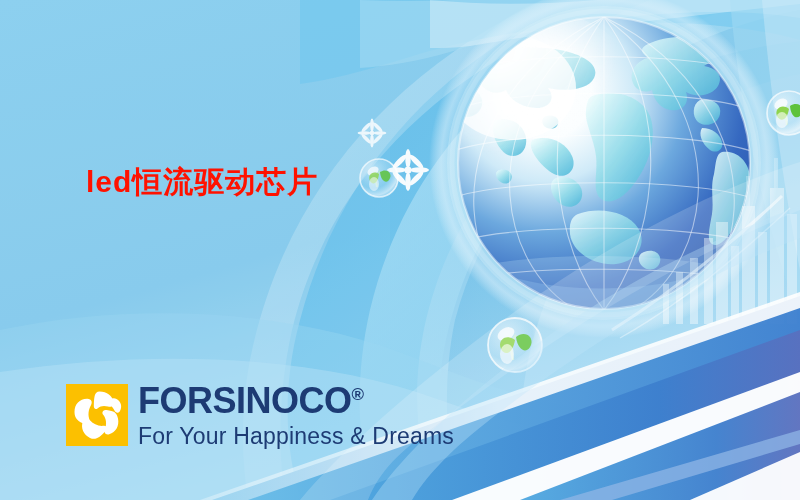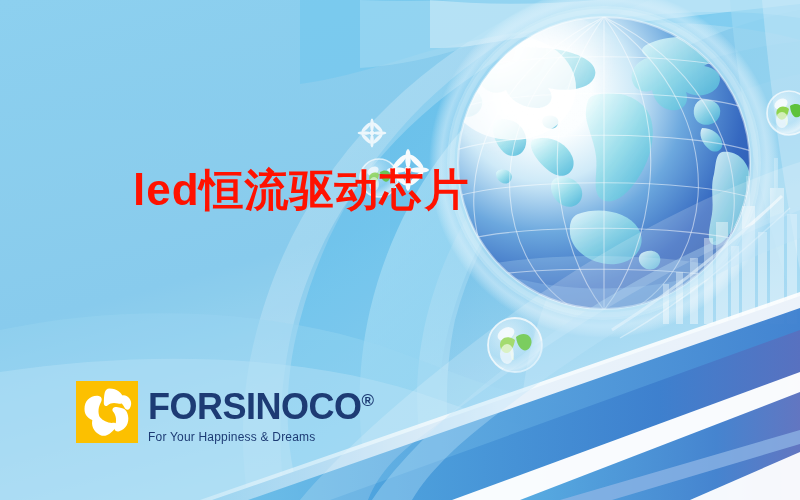--- a/index.html
+++ b/index.html
@@ -21,36 +21,35 @@
   #headline{
     position:absolute;
     left:86px; top:164px;
     z-index:40;
     color:#ff1200;
     line-height:1.18;
     white-space:nowrap;
     -webkit-font-smoothing:antialiased;
   }
   #headline .hl-line{
-    font-size:44px;
+    font-size:30px;
     font-family:"Liberation Serif","DejaVu Serif",serif;
     font-weight:400;
     letter-spacing:1px;
-    margin-left:47px;
   }
   #headline .hl-line.l1{ font-family:"Liberation Sans","DejaVu Sans",sans-serif; font-weight:700; }
   #headline .hl-line.l2{ padding-left:14px; margin-top:14px; letter-spacing:4px;}
 
   
   #logo{
     position:absolute;
-    left:76px; top:381px;
+    left:66px; top:381px;
     z-index:40;
     display:flex;
-    align-items:flex-end;
+    align-items:center;
   }
   #logo-mark{
     width:62px;height:62px;
     background:#fcc000;
     position:relative;
     flex:0 0 auto;
   }
   #logo-mark svg{position:absolute;top:0;left:0;width:62px;height:62px;}
   #logo-text{
     margin-left:10px;
@@ -69,21 +68,21 @@
   }
   #logo-word .reg{
     font-size:17px;
     vertical-align:super;
     line-height:1;
     letter-spacing:0;
   }
   #logo-tag{
     font-family:"Liberation Sans","DejaVu Sans",sans-serif;
     font-weight:400;
-    font-size:12px;
+    font-size:23px;
     color:#1d3b74;
     letter-spacing:0.2px;
     line-height:1;
     margin-top:6px;
     white-space:nowrap;
   }
 </style>
 </head>
 <body>
 

